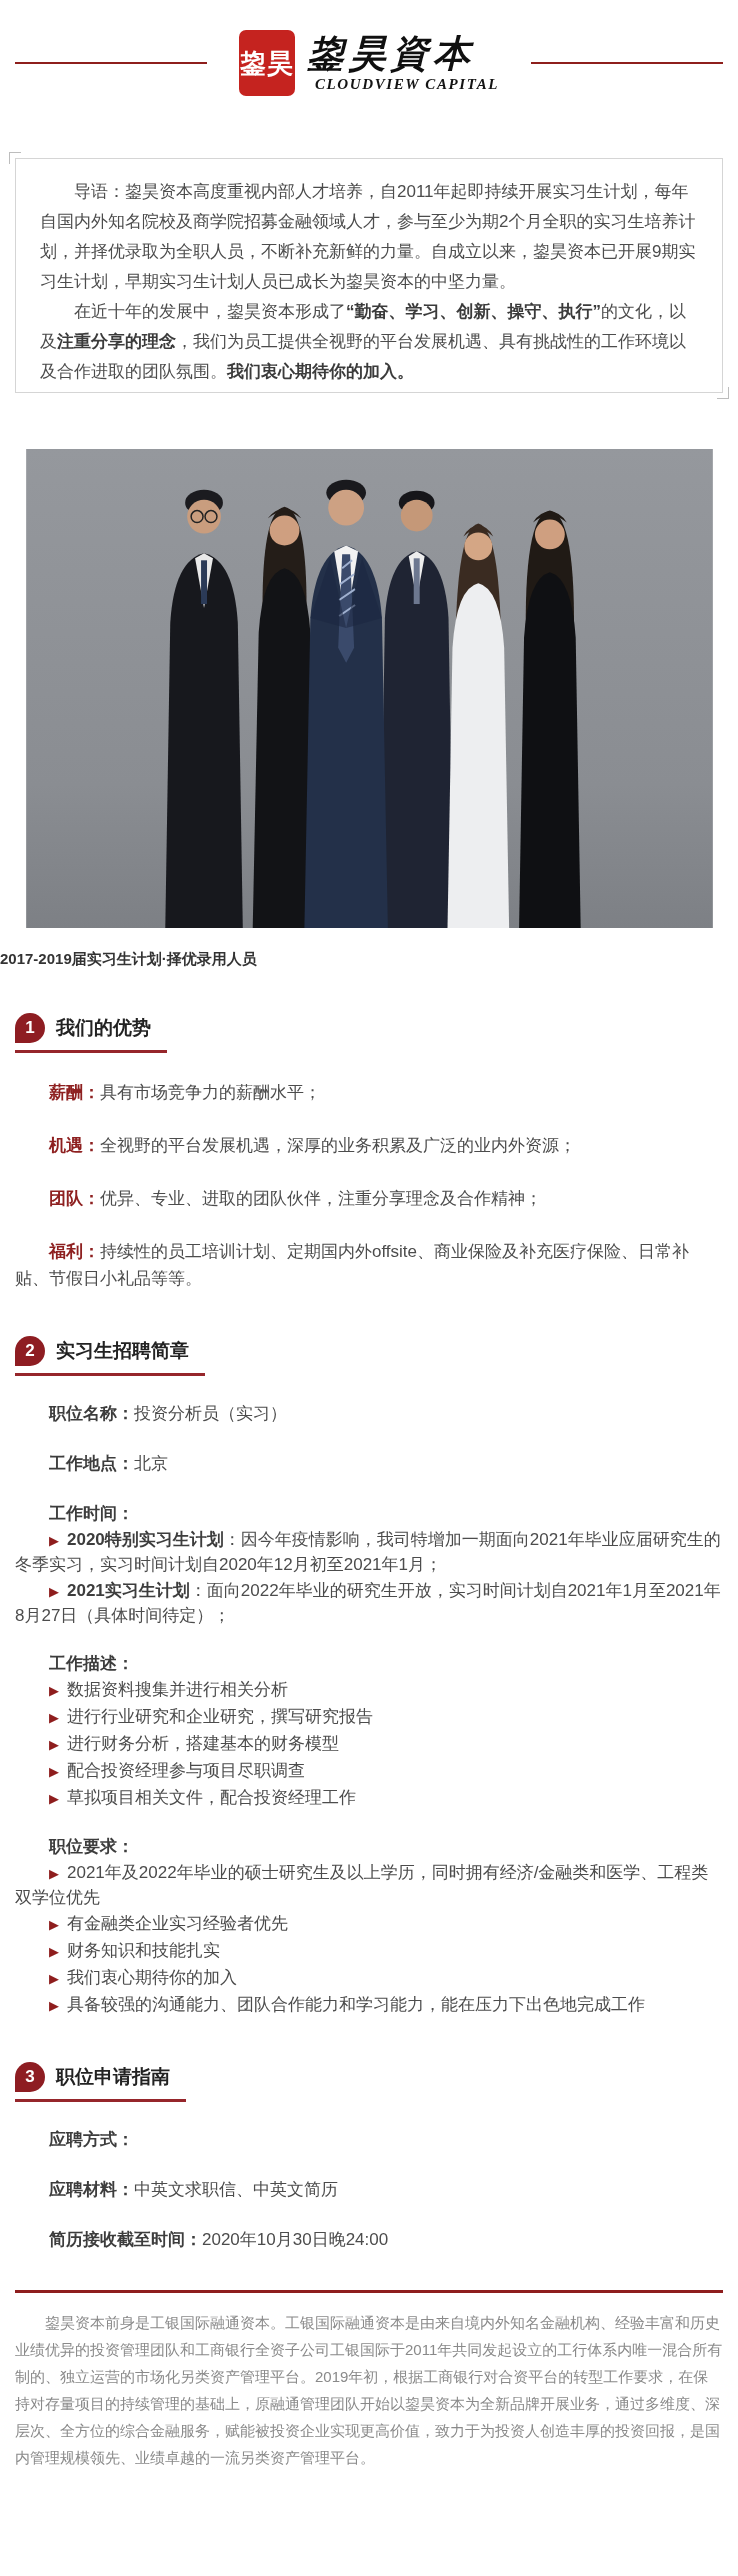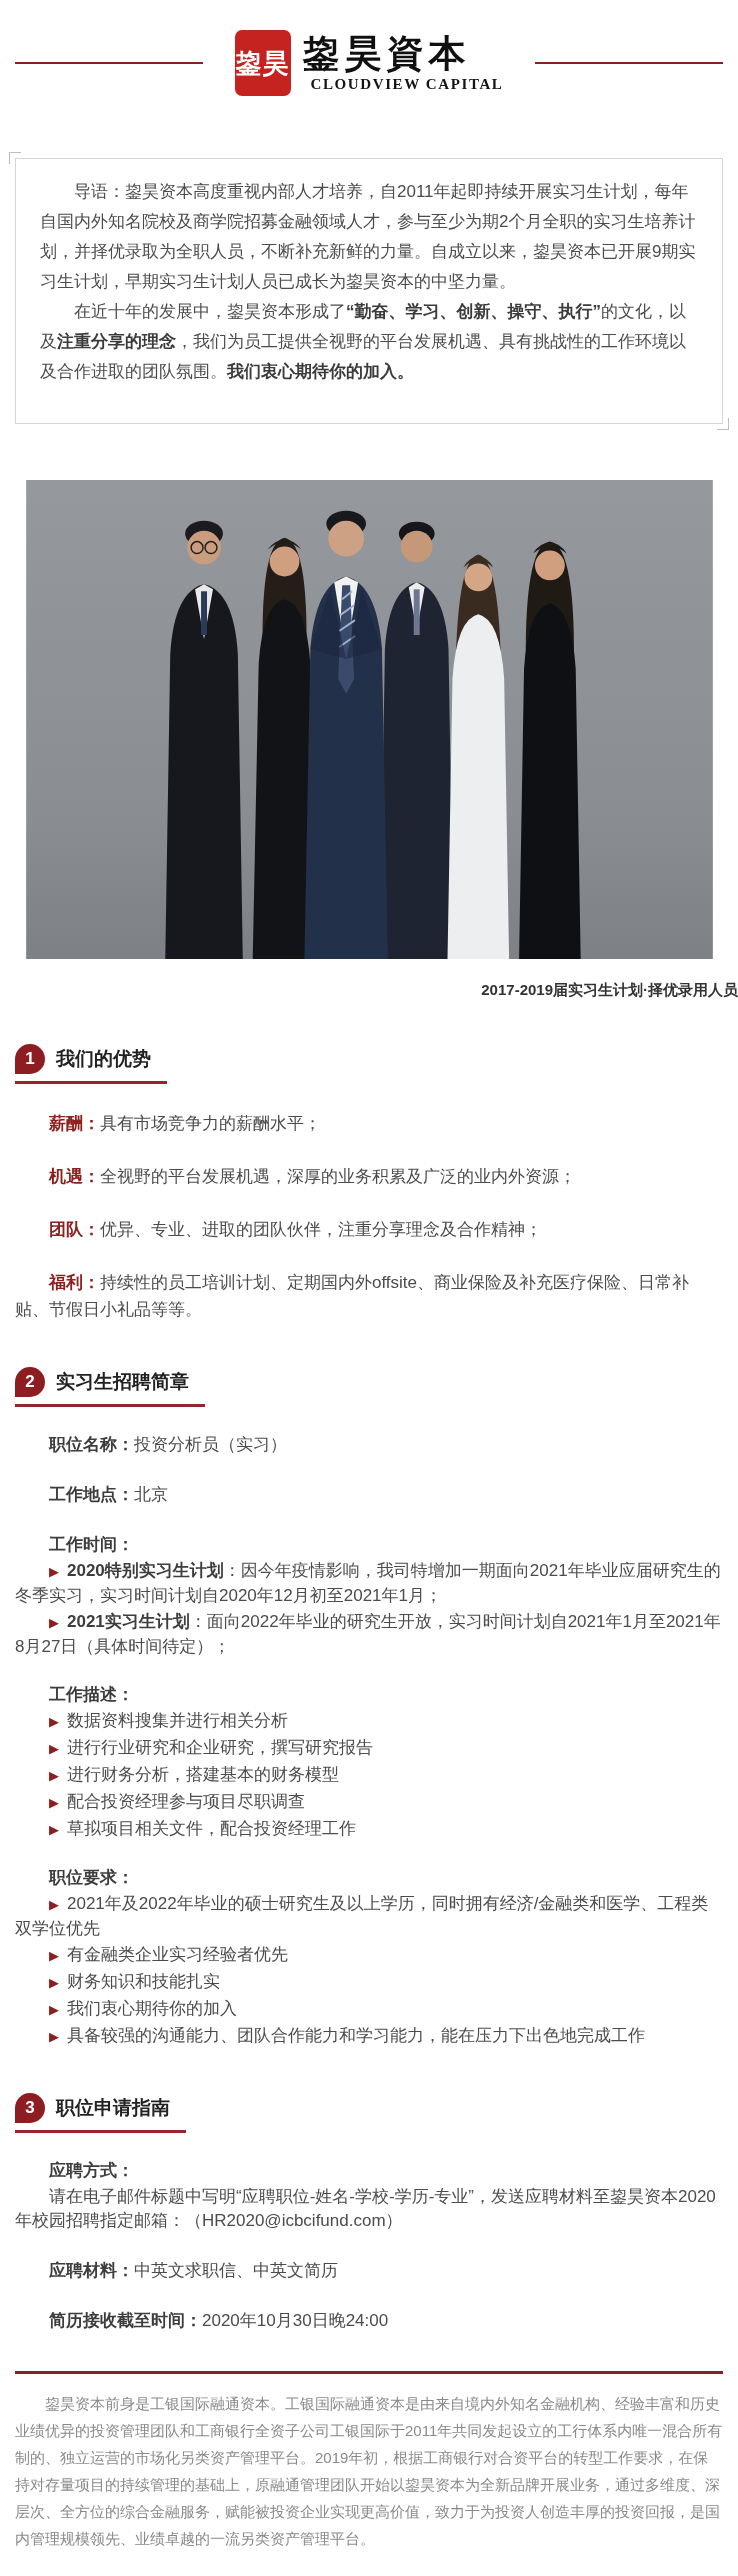--- a/index.html
+++ b/index.html
@@ -11,51 +11,51 @@
   
   .header { display:flex; align-items:center; gap:32px; padding:30px 15px 28px 15px; }
   .h-rule { flex:1; height:2px; background:#8e1f1c; }
   .logo { display:flex; align-items:center; gap:12px; }
   .seal {
     width:56px; height:66px; background:#c5231f; border-radius:7px;
     color:#fff; display:flex; align-items:center; justify-content:center;
     font-weight:bold; font-size:26px; letter-spacing:1px;
     font-family:"Liberation Serif","DejaVu Serif",serif;
   }
-  .brand { display:flex; flex-direction:column; justify-content:center; }
+  .brand { display:flex; flex-direction:column; justify-content:center;font-style:italic; }
   .brand-cn {
     font-family:"DejaVu Serif","Liberation Serif",serif;
     font-size:37px; font-weight:bold; color:#101010; letter-spacing:5px; line-height:1.1;
   }
   .brand-en {
     font-family:"Liberation Serif","DejaVu Serif",serif;
     font-size:15px; font-weight:bold; color:#141414; letter-spacing:1.6px; margin-top:3px;margin-left:8px;
   }
 
   
   .intro-box {
     position:relative; margin:34px 15px 0 15px; border:1px solid #d5d5d5;
-    padding:18px 24px 36px 24px; font-size:17px; line-height:30px; color:#4c4c4c;
+    padding:18px 24px 5px 24px; font-size:17px; line-height:30px; color:#4c4c4c;
   }
   .intro-box::before {
     content:""; position:absolute; left:-7px; top:-7px; width:11px; height:11px;
     border-left:1px solid #bdbdbd; border-top:1px solid #bdbdbd;
   }
   .intro-box::after {
     content:""; position:absolute; right:-7px; bottom:-7px; width:11px; height:11px;
     border-right:1px solid #bdbdbd; border-bottom:1px solid #bdbdbd;
   }
   .intro-box p { margin:0; text-indent:2em; }
   .bold-dark { font-weight:bold; color:#3b3b3b; }
 
   
   .photo-wrap { margin:56px 26px 0 26px; line-height:0; }
   .photo-wrap svg { display:block; width:687px; height:479px; }
   .caption {
-    margin-top:22px; text-align:right; font-size:15px; font-weight:bold; color:#333;
+    margin-top:22px; text-align:left; font-size:15px; font-weight:bold; color:#333;
   }
 
   
   .sec-row { margin:44px 15px 0 15px; }
   .sec-head {
     display:inline-flex; align-items:center; gap:11px;
     border-bottom:3px solid #96262b; padding:0 16px 7px 0;
   }
   .sec-badge {
     width:30px; height:30px; background:#8e1d22; border-radius:50% 50% 50% 0;
@@ -213,21 +213,20 @@
   </div>
 
   <div class="sec-row">
     <div class="sec-head">
       <div class="sec-badge">3</div>
       <div class="sec-title">职位申请指南</div>
     </div>
   </div>
   <div class="content">
     <p class="line"><span class="lbl-b">应聘方式：</span></p>
-    <p class="bullet">请在电子邮件标题中写明“应聘职位-姓名-学校-学历-专业”，发送应聘材料至鋆昊资本2020年校园招聘指定邮箱：（HR2020@icbcifund.com）</p>
     <p class="line"><span class="lbl-b">应聘材料：</span><span>中英文求职信、中英文简历</span></p>
     <p class="line"><span class="lbl-b">简历接收截至时间：</span><span>2020年10月30日晚24:00</span></p>
   </div>
 
   <div class="footer">
     <p>鋆昊资本前身是工银国际融通资本。工银国际融通资本是由来自境内外知名金融机构、经验丰富和历史业绩优异的投资管理团队和工商银行全资子公司工银国际于2011年共同发起设立的工行体系内唯一混合所有制的、独立运营的市场化另类资产管理平台。2019年初，根据工商银行对合资平台的转型工作要求，在保持对存量项目的持续管理的基础上，原融通管理团队开始以鋆昊资本为全新品牌开展业务，通过多维度、深层次、全方位的综合金融服务，赋能被投资企业实现更高价值，致力于为投资人创造丰厚的投资回报，是国内管理规模领先、业绩卓越的一流另类资产管理平台。</p>
 
   </div>
 
 </div>

